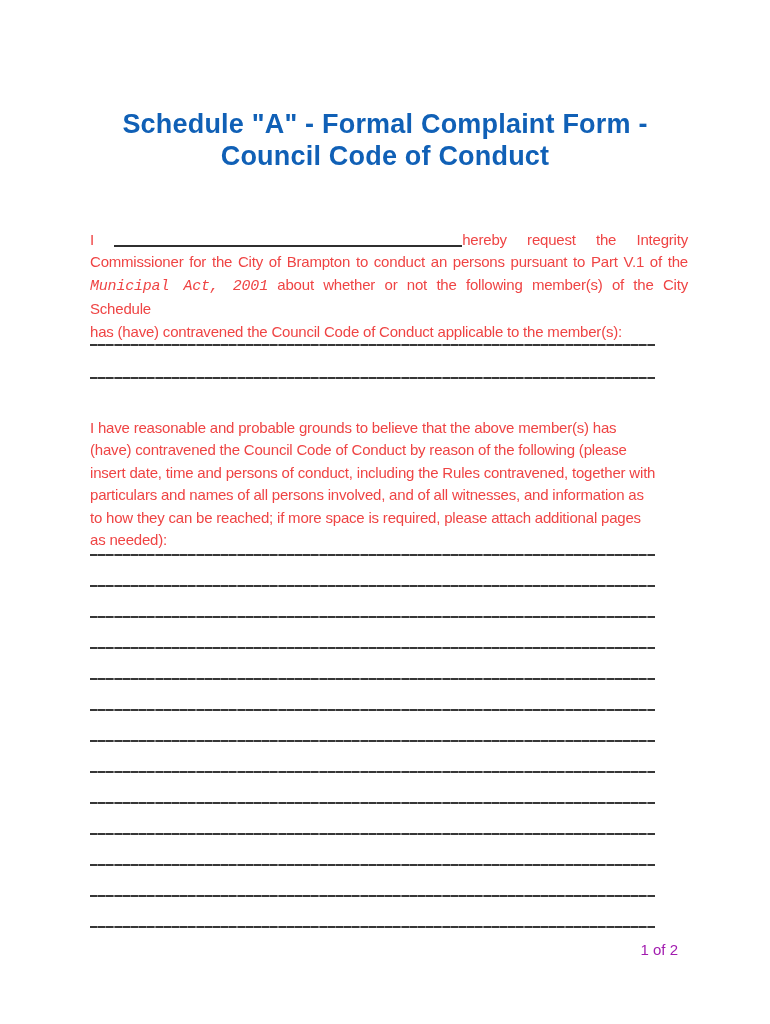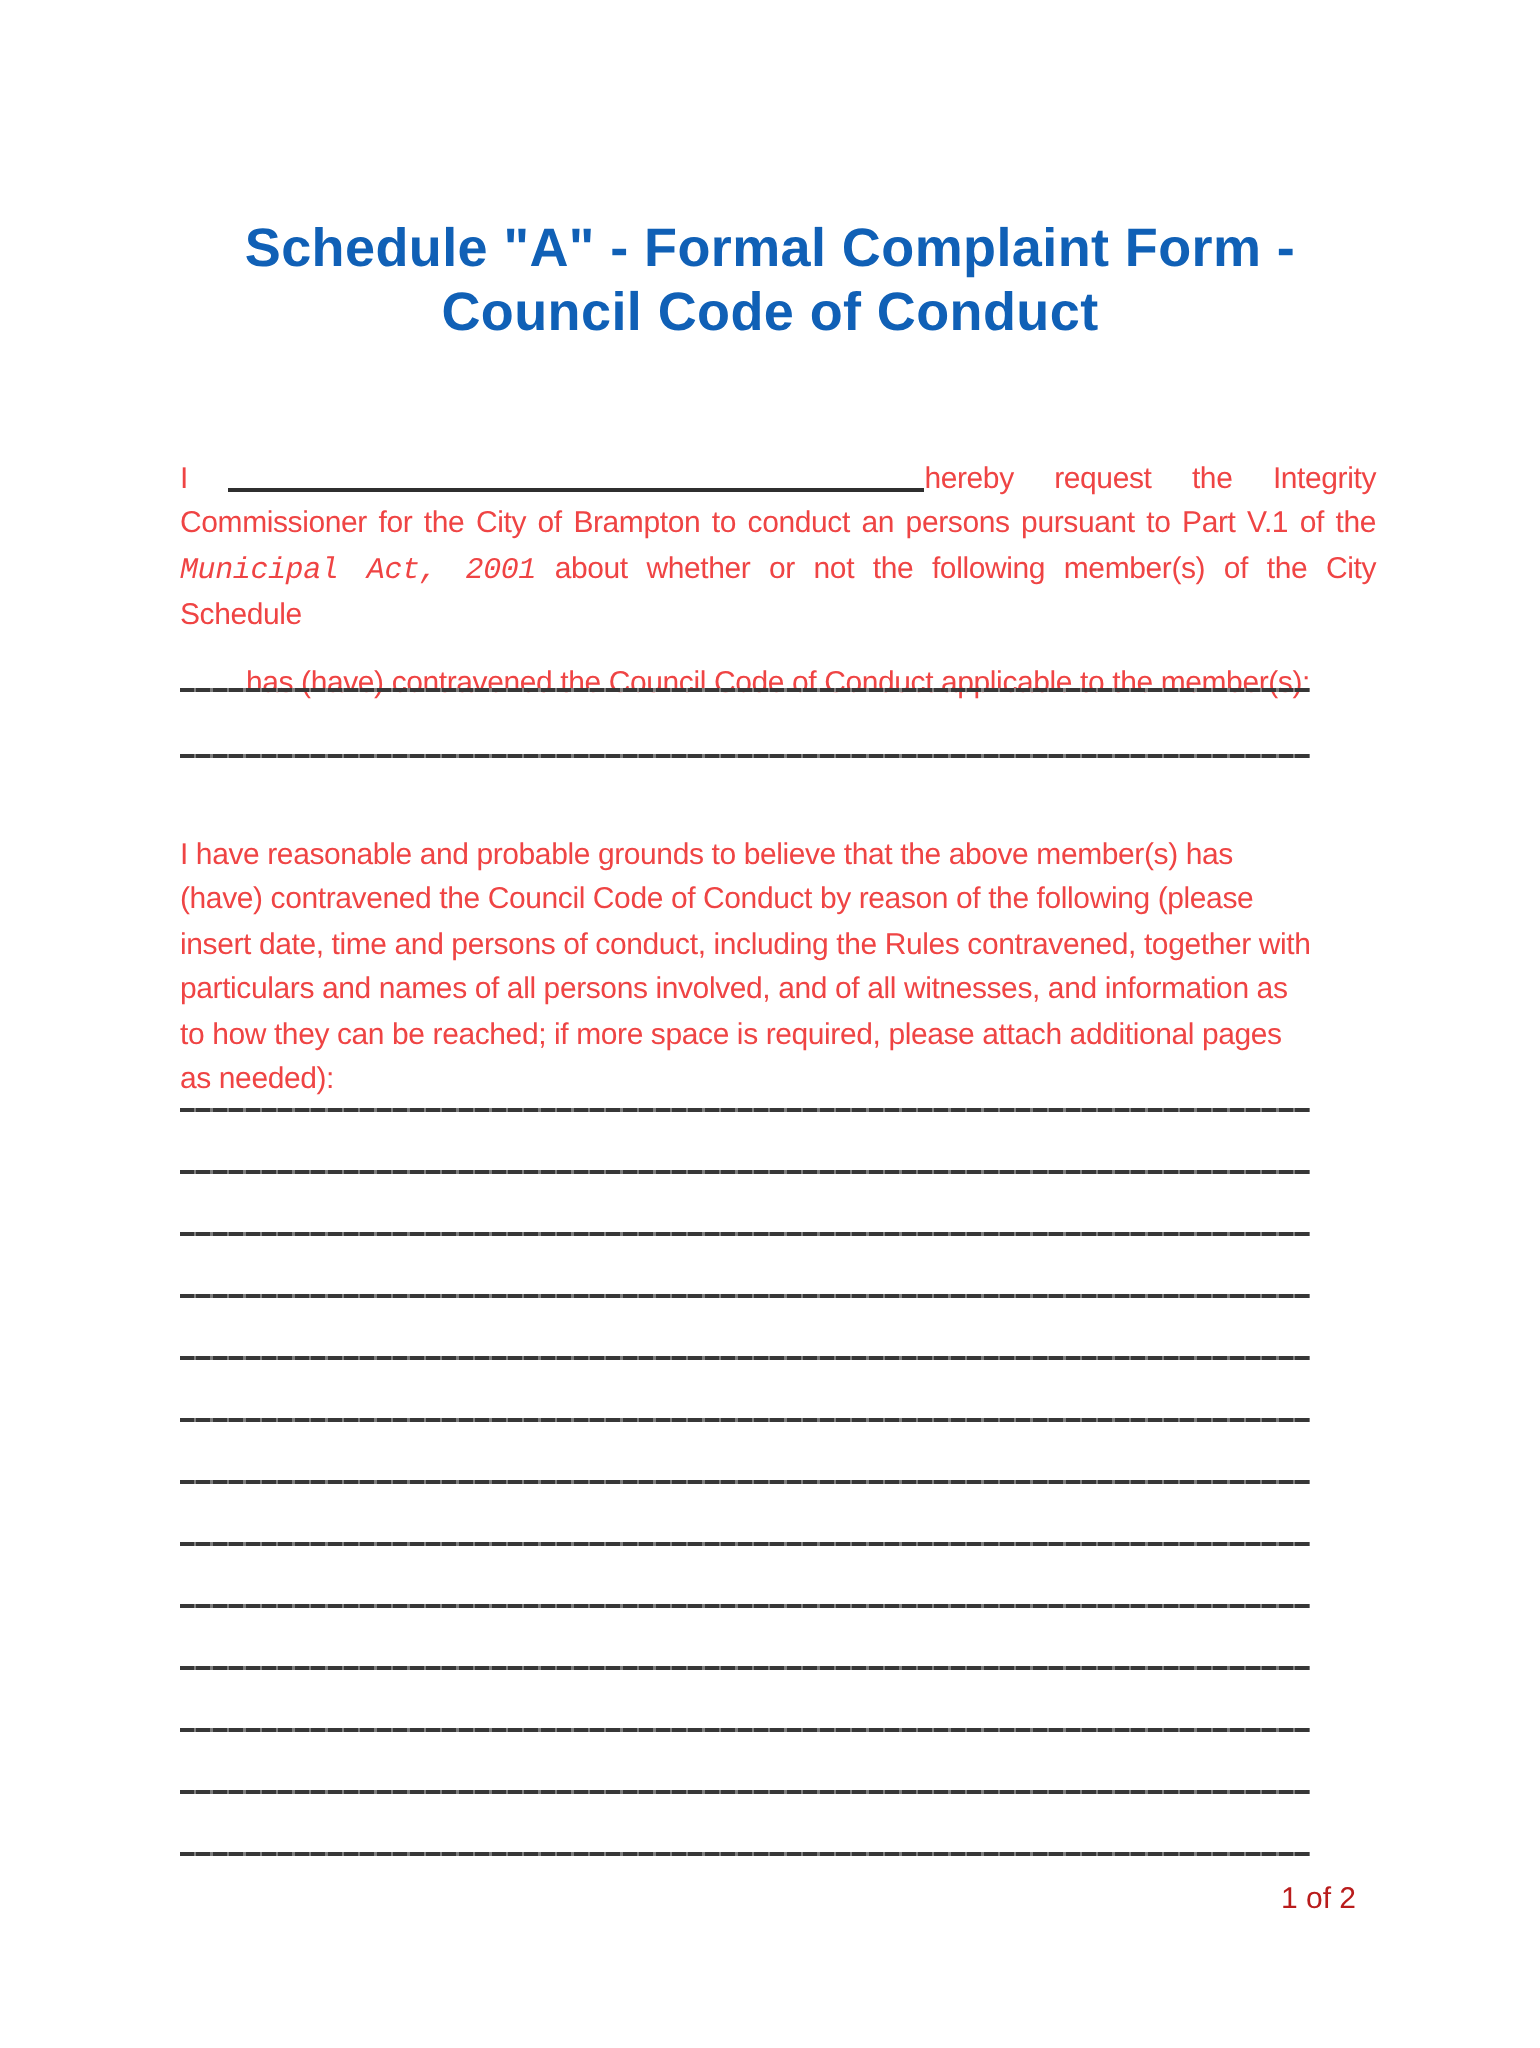--- a/index.html
+++ b/index.html
@@ -28,21 +28,21 @@
   
   .para {
     position: absolute;
     color: #ef4444;
     font-size: 15px;
     line-height: 22.4px;
     letter-spacing: -0.2px;
   }
   .para1 { left: 90px; top: 229px; width: 598px; }
   .para1 .jline { text-align: justify; text-align-last: justify; }
-  .para1 .last  { text-align: center; margin-top: 11px; }
+  .para1 .last  { text-align: left; }
   .para2 { left: 90px; top: 417px; width: 616px; }
   .para2 .tline { white-space: nowrap; }
   em { font-style: italic; font-family: Liberation Mono, monospace; }
 
   
   .blank {
     display: inline-block;
     width: 348px;
     height: 12px;
     border-bottom: 2px solid #2f2f2f;
@@ -60,21 +60,21 @@
   }
   .rules-members .rule { margin-bottom: 31px; } 
   .rules-details .rule { margin-bottom: 29px; } 
 
   
   .footer {
     position: absolute;
     left: 90px; top: 941px; width: 588px;
     text-align: right;
     font-size: 15px;
-    color: #b91c1c;
+    color: #a21caf;
   }
 </style>
 </head>
 <body>
 
 <h1 class="form-title">
   <span>Schedule "A" - Formal Complaint Form -</span>
   <span>Council Code of Conduct</span>
 </h1>
 

